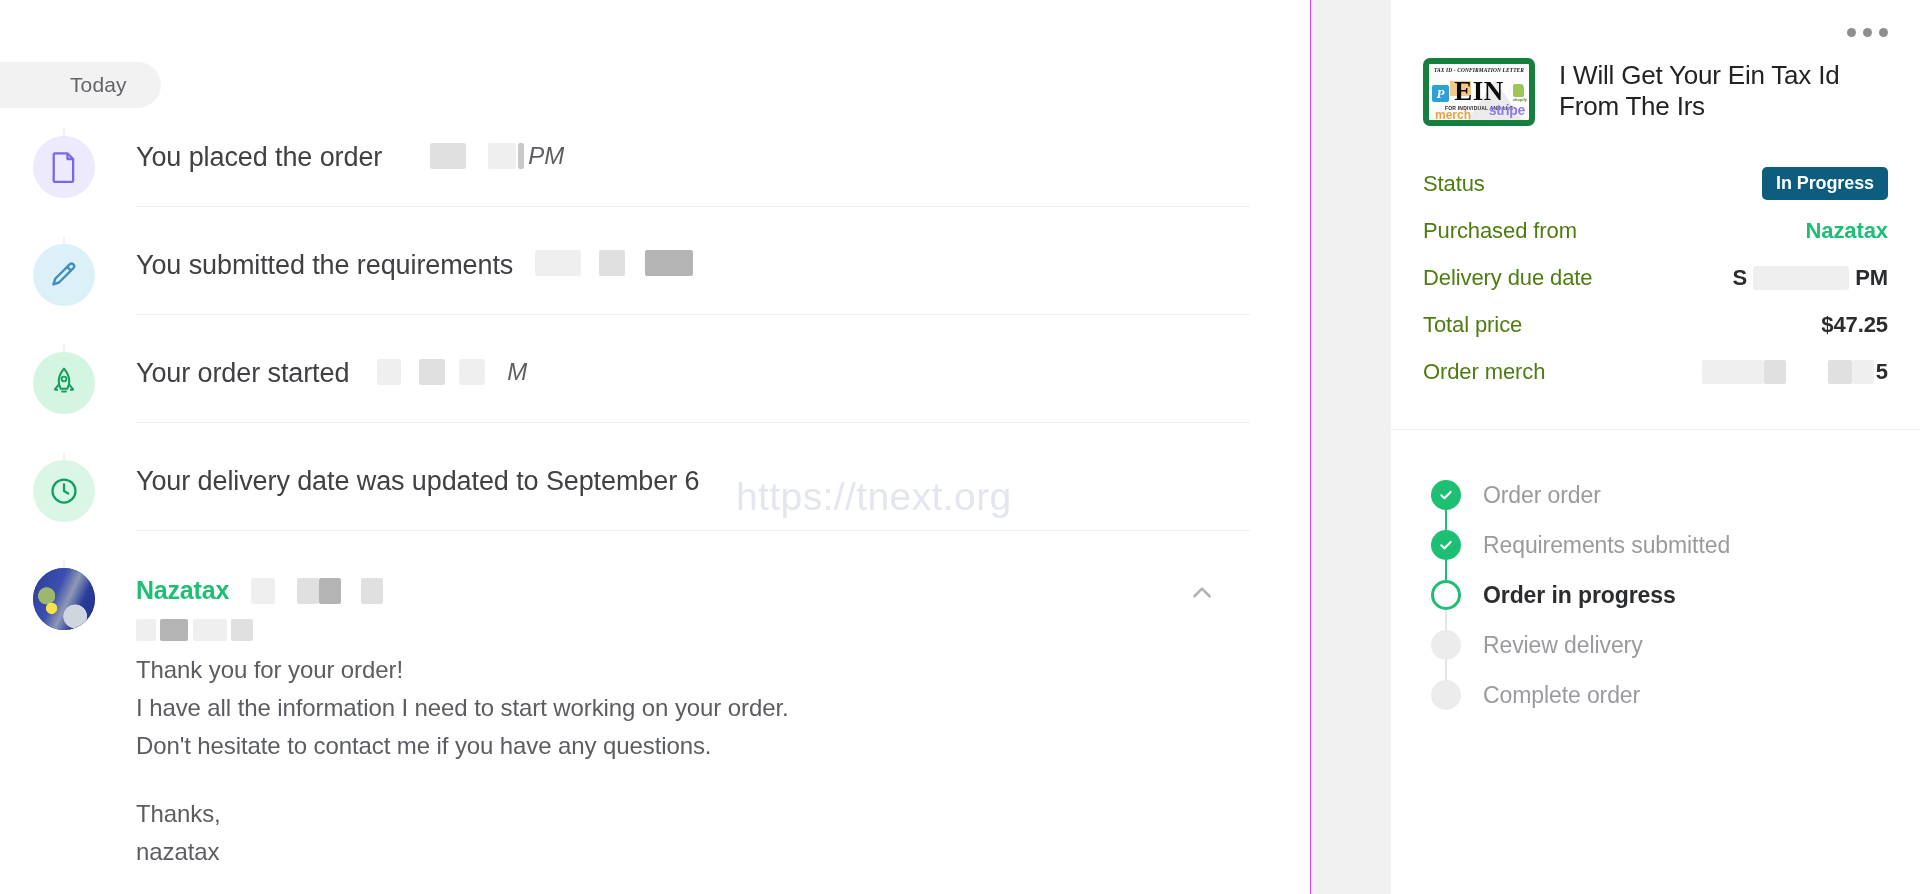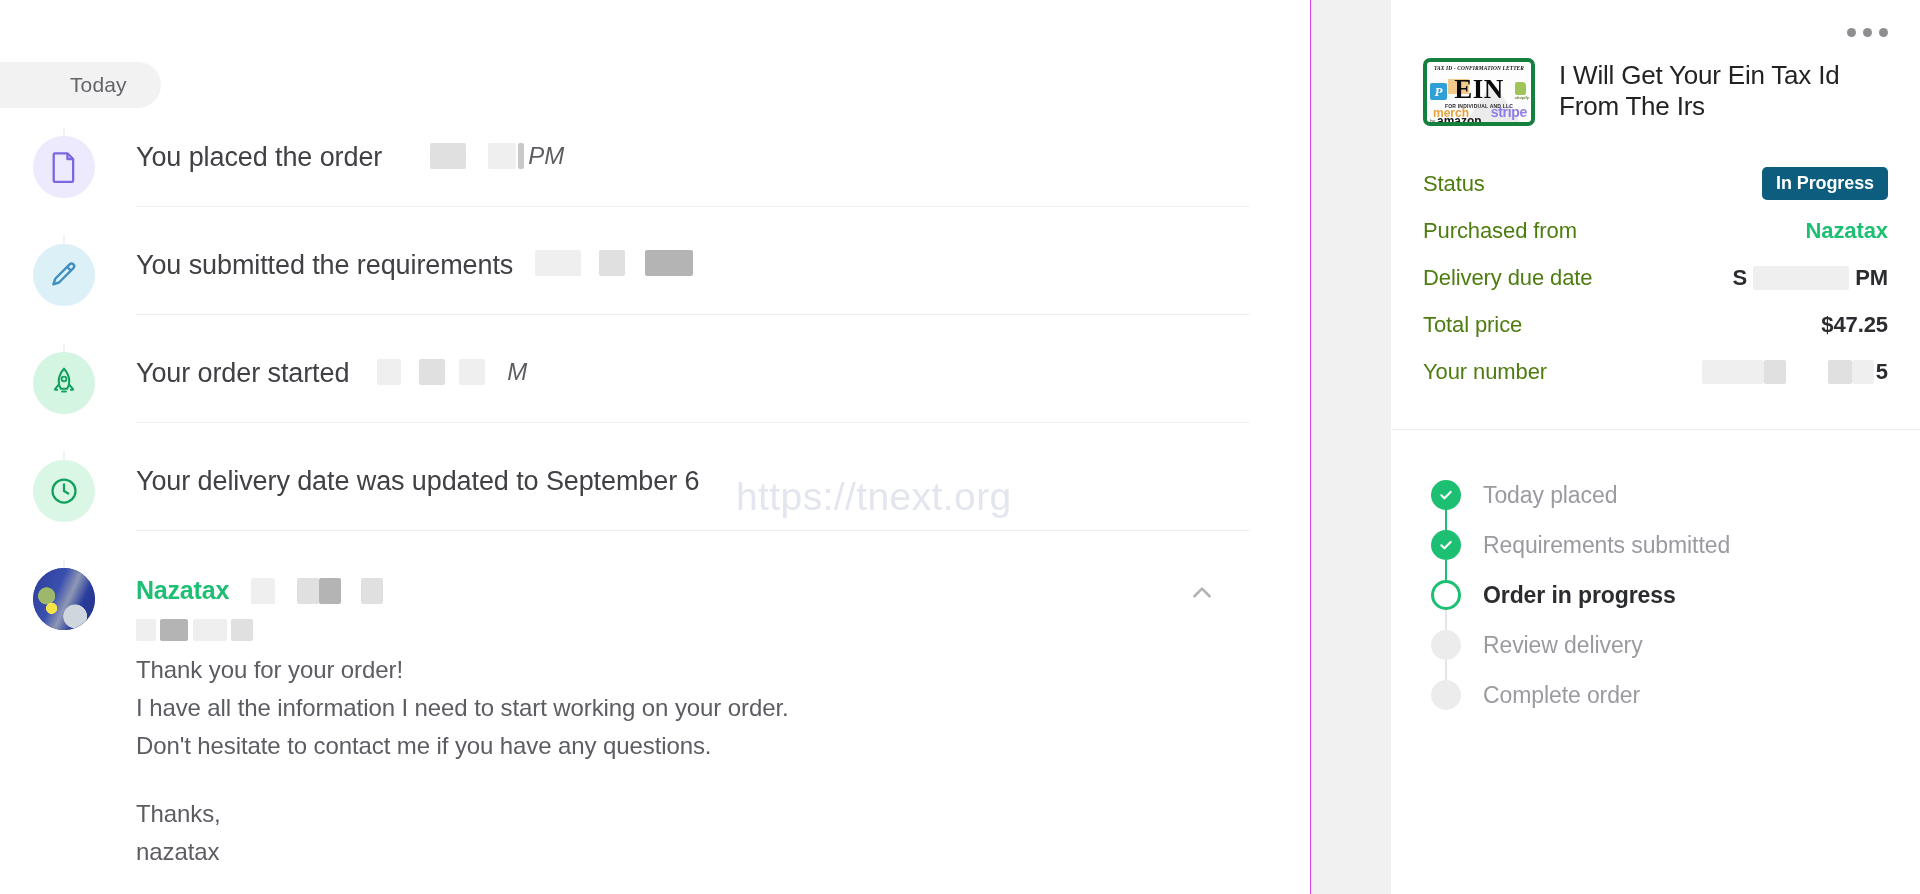--- a/index.html
+++ b/index.html
@@ -173,21 +173,21 @@
   .dots span { width: 9px; height: 9px; border-radius: 50%; background: #8d8e92; display: block; }
 
   .op-head {
     display: flex;
     gap: 24px;
     padding: 58px 32px 0 32px;
     align-items: flex-start;
   }
   .thumb {
     width: 112px; height: 68px;
-    border: 4px solid #15803d;
+    border: 6px solid #15803d;
     border-radius: 7px;
     background: #fdfdfd;
     position: relative;
     overflow: hidden;
     flex: 0 0 112px;
   }
   .th-top {
     position: absolute; top: 3px; left: 0; right: 0;
     text-align: center;
     font-family: "Liberation Serif", serif;
@@ -548,21 +548,21 @@
           <span>PM</span>
         </span>
       </div>
 
       <div class="op-row">
         <span class="op-label">Total price</span>
         <span class="op-value">$47.25</span>
       </div>
 
       <div class="op-row">
-        <span class="op-label">Your number</span>
+        <span class="op-label">Order merch</span>
         <span class="op-value">
           <i class="redact r-c" style="width:62px;height:24px;"></i>
           <i class="redact r-a" style="width:22px;height:24px;margin-right:42px;"></i>
           <i class="redact r-a" style="width:24px;height:24px;"></i>
           <i class="redact r-c" style="width:22px;height:24px;margin-right:2px;"></i>
           <span>5</span>
         </span>
       </div>
 
     </div>
@@ -573,21 +573,21 @@
 
       <div class="step">
         <div class="step-dot-wrap">
           <div class="connector green"></div>
           <div class="dot done">
             <svg class="check" viewBox="0 0 24 24" fill="none">
               <path d="M5 12.5l4.6 4.5L19 7.5" stroke="#ffffff" stroke-width="3.2" stroke-linecap="round" stroke-linejoin="round"></path>
             </svg>
           </div>
         </div>
-        <span class="step-label">Today placed</span>
+        <span class="step-label">Order order</span>
       </div>
 
       <div class="step">
         <div class="step-dot-wrap">
           <div class="connector green"></div>
           <div class="dot done">
             <svg class="check" viewBox="0 0 24 24" fill="none">
               <path d="M5 12.5l4.6 4.5L19 7.5" stroke="#ffffff" stroke-width="3.2" stroke-linecap="round" stroke-linejoin="round"></path>
             </svg>
           </div>

